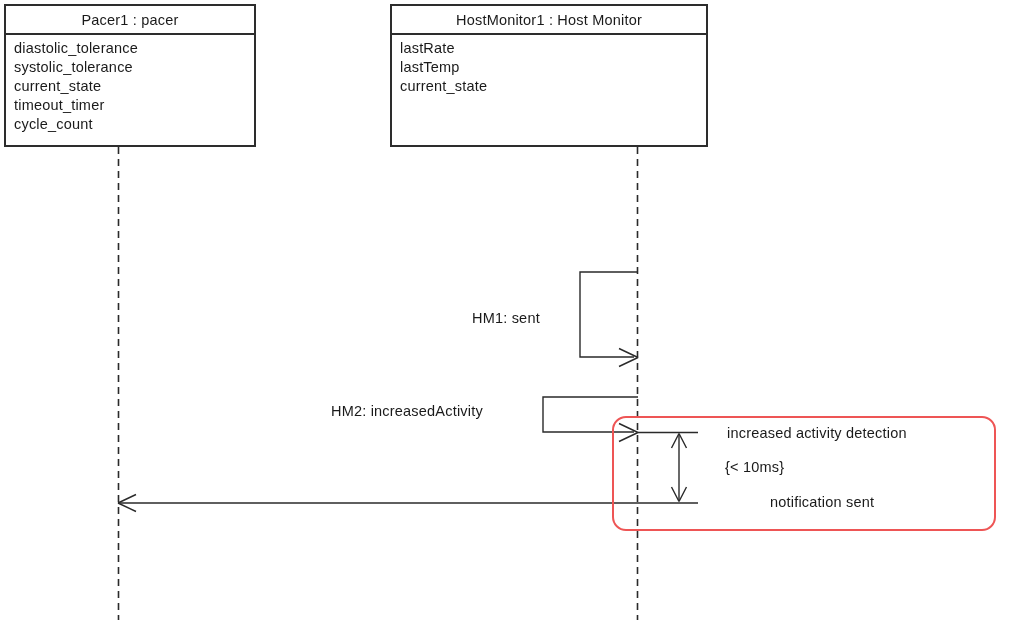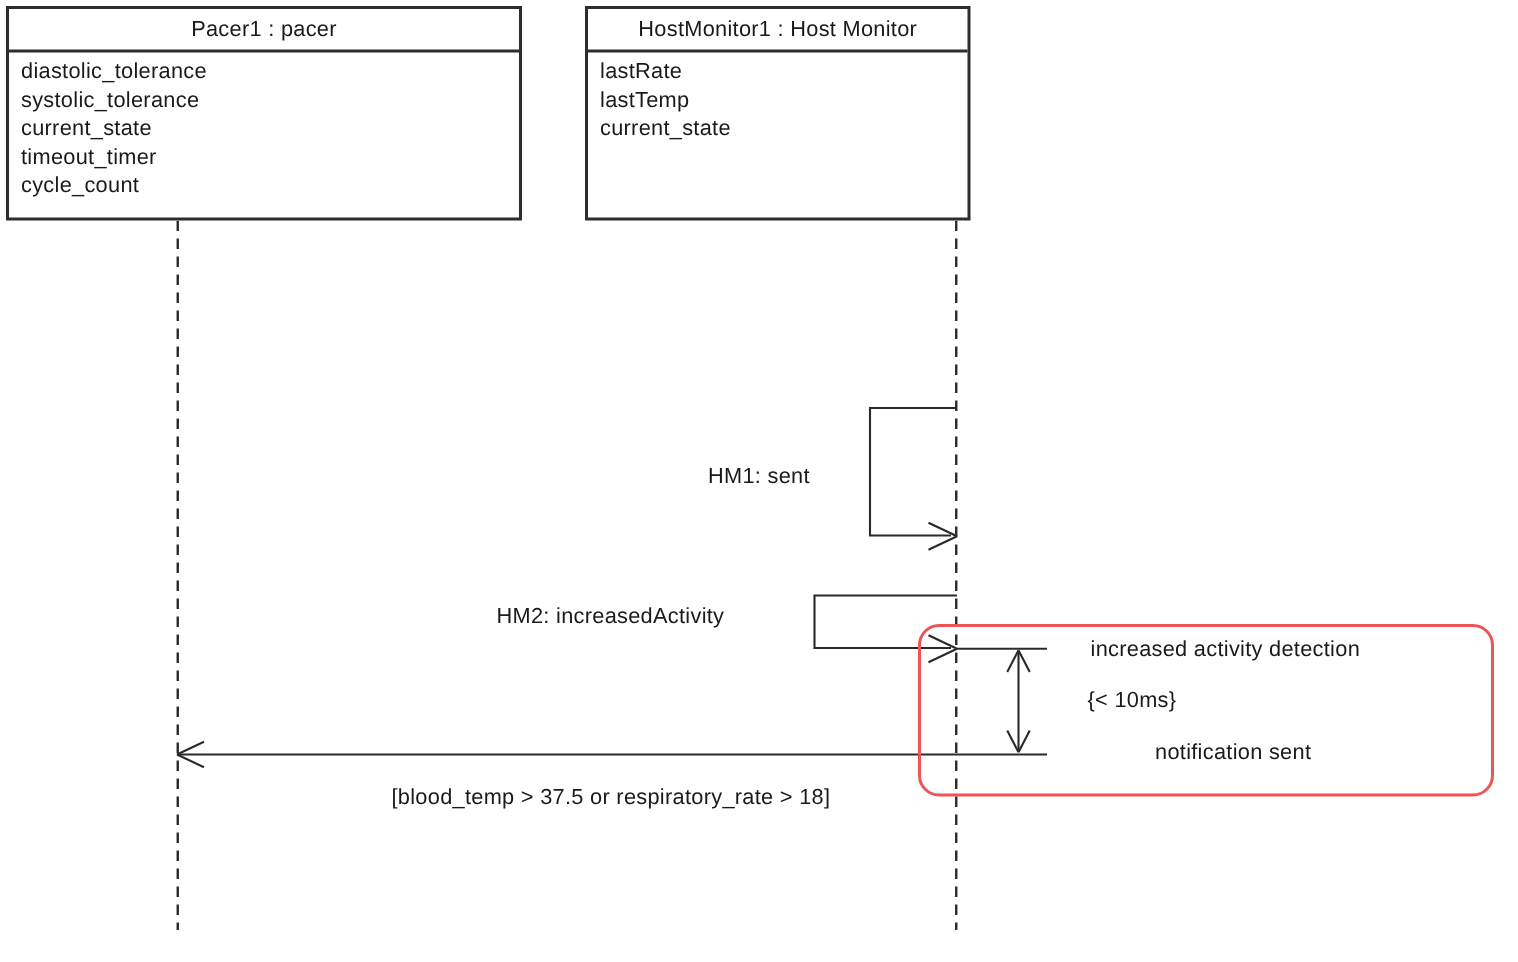--- a/index.html
+++ b/index.html
@@ -69,41 +69,40 @@
       <path d="M136,494.5 L118,503 M136,511.5 L118,503"></path>
 
       <line x1="679" y1="434" x2="679" y2="501"></line>
       <path d="M671.5,448 L679,433.5 M686.5,448 L679,433.5"></path>
       <path d="M671.5,487 L679,501.5 M686.5,487 L679,501.5"></path>
     </g>
 
     <rect x="613" y="417" width="382" height="113" rx="13" ry="13" fill="none" stroke-width="2" stroke="#ee5555"></rect>
   </svg>
 
-  <div class="objbox" style="left:4px; top:4px; width:344px; height:143px;">
+  <div class="objbox" style="left:4px; top:4px; width:252px; height:143px;">
     <div class="objtitle">Pacer1 : pacer</div>
     <div class="objattrs">
       <div>diastolic_tolerance</div>
       <div>systolic_tolerance</div>
       <div>current_state</div>
       <div>timeout_timer</div>
       <div>cycle_count</div>
     </div>
   </div>
 
-  <div class="objbox" style="left:390px; top:4px; width:257px; height:143px;">
+  <div class="objbox" style="left:390px; top:4px; width:318px; height:143px;">
     <div class="objtitle">HostMonitor1 : Host Monitor</div>
     <div class="objattrs">
       <div>lastRate</div>
       <div>lastTemp</div>
       <div>current_state</div>
     </div>
   </div>
 
   <div class="lbl" style="left:472px; top:310px;">HM1: sent</div>
   <div class="lbl" style="left:331px; top:403px;">HM2: increasedActivity</div>
-  <div class="lbl" style="left:261px; top:524px;">[blood_temp &gt; 37.5 or respiratory_rate &gt; 18]</div>
 
   <div class="lbl" style="left:727px; top:425px;">increased activity detection</div>
   <div class="lbl" style="left:725px; top:459px;">{&lt; 10ms}</div>
   <div class="lbl" style="left:770px; top:494px;">notification sent</div>
 
 </div>
 
 </body></html>

